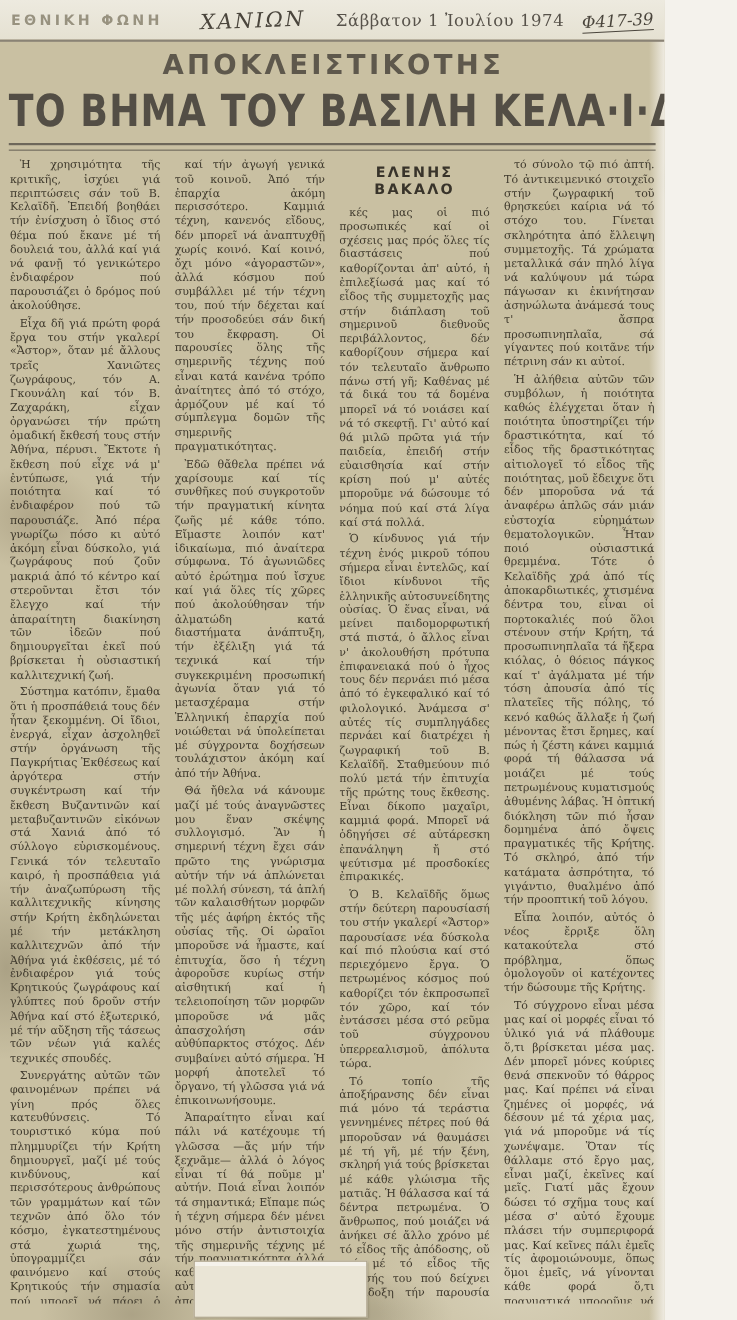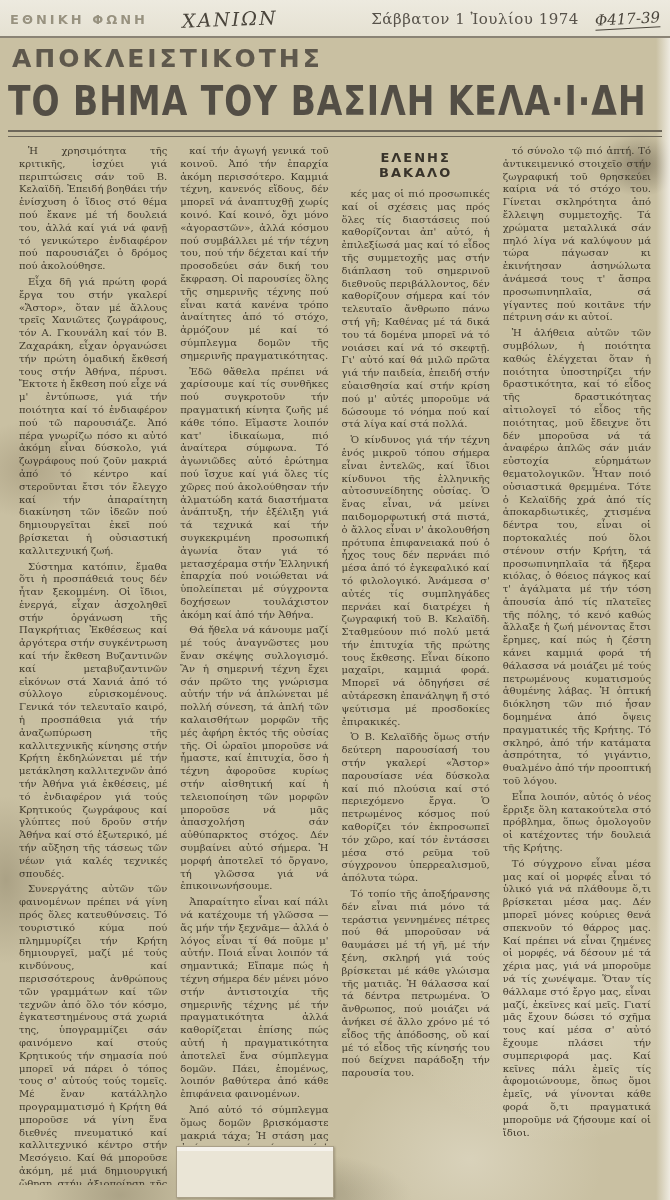--- a/index.html
+++ b/index.html
@@ -1,17 +1,17 @@
 <!DOCTYPE html>
 <html><head>
 <meta charset="utf-8">
 <style>
   html,body{margin:0;padding:0;background:#f4f2ec;}
   .page{
-    position:relative;width:670px;height:1200px;overflow:hidden;
+    position:relative;width:604px;height:1200px;overflow:hidden;
     background-color:#c9c0a2;
     background-image:
       linear-gradient(to bottom, rgba(244,242,235,.95), rgba(244,242,235,0) 8px),
       linear-gradient(to left, rgba(242,239,231,.9), rgba(242,239,231,0) 14px),
       radial-gradient(ellipse 60px 45px at 640px 165px, rgba(55,45,30,.40), transparent 70%),
       radial-gradient(ellipse 90px 70px at 30px 470px, rgba(115,100,72,.28), transparent 70%),
       radial-gradient(ellipse 70px 120px at 6px 880px, rgba(100,90,65,.30), transparent 70%),
       radial-gradient(ellipse 230px 190px at 560px 1010px, rgba(236,231,214,.55), transparent 70%),
       radial-gradient(ellipse 190px 150px at 470px 1160px, rgba(232,227,210,.5), transparent 70%),
       radial-gradient(ellipse 160px 60px at 300px 1195px, rgba(92,85,66,.35), transparent 70%),
@@ -32,33 +32,33 @@
   }
   .hand{font-family:"DejaVu Serif",serif;font-style:italic;color:#4a453c;}
   .city{font-size:19px;margin-left:34px;transform:rotate(-2deg);letter-spacing:2px;}
   .spacer{flex:1;}
   .date{font-size:15px;color:#57524a;letter-spacing:.5px;}
   .ref{font-size:15px;margin-left:16px;border-bottom:1.5px solid #4a453c;transform:rotate(-3deg);}
   
   .kicker{
     margin:4px 0 0 0;padding:2px 10px 0 12px;
     font-family:"DejaVu Sans",sans-serif;font-weight:800;
-    font-size:25px;letter-spacing:3px;color:#5e584c;
+    font-size:25px;letter-spacing:3px;color:#5e584c;text-align:center;
   }
   .headline{
     margin:4px 0 14px 0;padding:0 8px;white-space:nowrap;
     font-family:"DejaVu Sans",sans-serif;font-weight:800;
     font-size:33px;letter-spacing:1px;color:#534e45;
     transform:scaleY(1.22);transform-origin:left top;
   }
   .rule-double{height:4px;margin:0 8px 8px 8px;border-top:2px solid #6d675a;border-bottom:1px solid #6d675a;}
   
   .columns{
     display:grid;grid-template-columns:repeat(4,1fr);gap:13px;
-    padding:0 19px;height:1040px;overflow:hidden;
+    padding:0 9px;height:1040px;overflow:hidden;
   }
   .col{overflow:hidden;}
   .col p{
     margin:0 0 3px 0;font-size:10px;line-height:12.8px;
     text-align:justify;text-indent:9px;color:#3e382c;
   }
   .byline{text-align:center;margin:2px 0 8px 0;}
   .byline .role{font-size:10.5px;font-weight:700;color:#3c362b;line-height:13px;}
   .byline .name{font-size:13px;font-weight:700;letter-spacing:2px;color:#38332a;margin-top:5px;font-family:"DejaVu Sans",sans-serif;}
   mark.hl{background:#d8d13e;color:#34301c;padding:0 1px;box-decoration-break:clone;-webkit-box-decoration-break:clone;}
@@ -112,21 +112,21 @@
       </div>
       <p>κές μας οἱ πιό προσωπικές καί οἱ σχέσεις μας πρός ὅλες τίς διαστάσεις πού καθορίζονται ἀπ' αὐτό, ἡ ἐπιλεξίωσά μας καί τό εἶδος τῆς συμμετοχῆς μας στήν διάπλαση τοῦ σημερινοῦ διεθνοῦς περιβάλλοντος, δέν καθορίζουν σήμερα καί τόν τελευταῖο ἄνθρωπο πάνω στή γῆ; Καθένας μέ τά δικά του τά δομένα μπορεῖ νά τό νοιάσει καί νά τό σκεφτῇ. Γι' αὐτό καί θά μιλῶ πρῶτα γιά τήν παιδεία, ἐπειδή στήν εὐαισθησία καί στήν κρίση πού μ' αὐτές μποροῦμε νά δώσουμε τό νόημα πού καί στά λίγα καί στά πολλά.</p>
       <p>Ὁ κίνδυνος γιά τήν τέχνη ἑνός μικροῦ τόπου σήμερα εἶναι ἐντελῶς, καί ἴδιοι κίνδυνοι τῆς ἑλληνικῆς αὐτοσυνείδητης οὐσίας. Ὁ ἕνας εἶναι, νά μείνει παιδομορφωτική στά πιστά, ὁ ἄλλος εἶναι ν' ἀκολουθήση πρότυπα ἐπιφανειακά πού ὁ ἦχος τους δέν περνάει πιό μέσα ἀπό τό ἐγκεφαλικό καί τό φιλολογικό. Ἀνάμεσα σ' αὐτές τίς συμπληγάδες περνάει καί διατρέχει ἡ ζωγραφική τοῦ Β. Κελαϊδῆ. Σταθμεύουν πιό πολύ μετά τήν ἐπιτυχία τῆς πρώτης τους ἔκθεσης. Εἶναι δίκοπο μαχαῖρι, καμμιά φορά. Μπορεῖ νά ὁδηγήσει σέ αὐτάρεσκη ἐπανάληψη ἤ στό ψεύτισμα μέ προσδοκίες ἐπιρακικές.</p>
       <p>Ὁ Β. Κελαϊδῆς ὅμως στήν δεύτερη παρουσίασή του στήν γκαλερί «Ἄστορ» παρουσίασε νέα δύσκολα καί πιό πλούσια καί στό περιεχόμενο ἔργα. Ὁ πετρωμένος κόσμος πού καθορίζει τόν ἐκπροσωπεῖ τόν χῶρο, καί τόν ἐντάσσει μέσα στό ρεῦμα τοῦ σύγχρονου ὑπερρεαλισμοῦ, ἀπόλυτα τώρα.</p>
       <p>Τό τοπίο τῆς ἀποξήρανσης δέν εἶναι πιά μόνο τά τεράστια γεννημένες πέτρες πού θά μποροῦσαν νά θαυμάσει μέ τή γῆ, μέ τήν ξένη, σκληρή γιά τούς βρίσκεται μέ κάθε γλώισμα τῆς ματιᾶς. Ἡ θάλασσα καί τά δέντρα πετρωμένα. Ὁ ἄνθρωπος, πού μοιάζει νά ἀνήκει σέ ἄλλο χρόνο μέ τό εἶδος τῆς ἀπόδοσης, οὔ καί μέ τό εἶδος τῆς κίνησής του πού δείχνει παράδοξη τήν παρουσία του.</p>
     </div>
 
     <div class="col">
       <p>τό σύνολο τῷ πιό ἀπτή. Τό ἀντικειμενικό στοιχεῖο στήν ζωγραφική τοῦ θρησκεύει καίρια νά τό στόχο του. Γίνεται σκληρότητα ἀπό ἔλλειψη συμμετοχῆς. Τά χρώματα μεταλλικά σάν πηλό λίγα νά καλύψουν μά τώρα πάγωσαν κι ἐκινήτησαν ἀσηνώλωτα ἀνάμεσά τους τ' ἄσπρα προσωπινηπλαῖα, σά γίγαντες πού κοιτᾶνε τήν πέτρινη σάν κι αὐτοί.</p>
       <p>Ἡ ἀλήθεια αὐτῶν τῶν συμβόλων, ἡ ποιότητα καθώς ἐλέγχεται ὅταν ἡ ποιότητα ὑποστηρίζει τήν δραστικότητα, καί τό εἶδος τῆς δραστικότητας αἰτιολογεῖ τό εἶδος τῆς ποιότητας, μοῦ ἔδειχνε ὅτι δέν μποροῦσα νά τά ἀναφέρω ἁπλῶς σάν μιάν εὐστοχία εὑρημάτων θεματολογικῶν. Ἦταν ποιό οὐσιαστικά θρεμμένα. Τότε ὁ Κελαϊδῆς χρά ἀπό τίς ἀποκαρδιωτικές, χτισμένα δέντρα του, εἶναι οἱ πορτοκαλιές πού ὅλοι στένουν στήν Κρήτη, τά προσωπινηπλαῖα τά ἤξερα κιόλας, ὁ θόειος πάγκος καί τ' ἀγάλματα μέ τήν τόση ἀπουσία ἀπό τίς πλατεῖες τῆς πόλης, τό κενό καθώς ἄλλαξε ἡ ζωή μένοντας ἔτσι ἔρημες, καί πώς ἡ ζέστη κάνει καμμιά φορά τή θάλασσα νά μοιάζει μέ τούς πετρωμένους κυματισμούς ἀθυμένης λάβας. Ἡ ὀπτική διόκληση τῶν πιό ἦσαν δομημένα ἀπό ὄψεις πραγματικές τῆς Κρήτης. Τό σκληρό, ἀπό τήν κατάματα ἀσπρότητα, τό γιγάντιο, θυαλμένο ἀπό τήν προοπτική τοῦ λόγου.</p>
-      <p>Εἶπα λοιπόν, αὐτός ὁ νέος ἔρριξε ὅλη κατακούτελα στό πρόβλημα, ὅπως ὁμολογοῦν οἱ κατέχοντες τήν δουλειά τῆς Κρήτης.</p>
+      <p>Εἶπα λοιπόν, αὐτός ὁ νέος ἔρριξε ὅλη κατακούτελα στό πρόβλημα, ὅπως ὁμολογοῦν οἱ κατέχοντες τήν δώσουμε τῆς Κρήτης.</p>
       <p>Τό σύγχρονο εἶναι μέσα μας καί οἱ μορφές εἶναι τό ὑλικό γιά νά πλάθουμε ὅ,τι βρίσκεται μέσα μας. Δέν μπορεῖ μόνες κούριες θενά σπεκνοῦν τό θάρρος μας. Καί πρέπει νά εἶναι ζημένες οἱ μορφές, νά δέσουν μέ τά χέρια μας, γιά νά μποροῦμε νά τίς χωνέψαμε. Ὅταν τίς θάλλαμε στό ἔργο μας, εἶναι μαζί, ἐκεῖνες καί μεῖς. Γιατί μᾶς ἔχουν δώσει τό σχῆμα τους καί μέσα σ' αὐτό ἔχουμε πλάσει τήν συμπεριφορά μας. Καί κεῖνες πάλι ἐμεῖς τίς ἀφομοιώνουμε, ὅπως ὅμοι ἐμεῖς, νά γίνονται κάθε φορά ὅ,τι πραγματικά μποροῦμε νά ζήσουμε καί οἱ ἴδιοι.</p>
     </div>
 
   </div>
 
   <div class="patch"></div>
 
 </div>
 
 </body></html>

